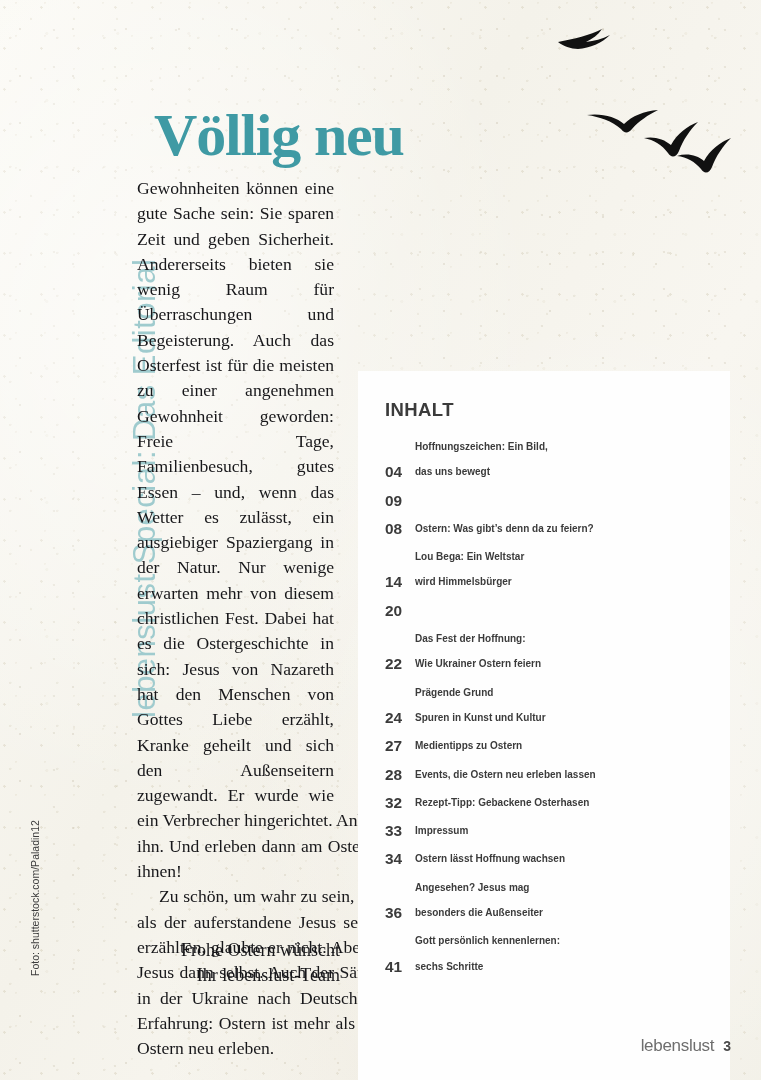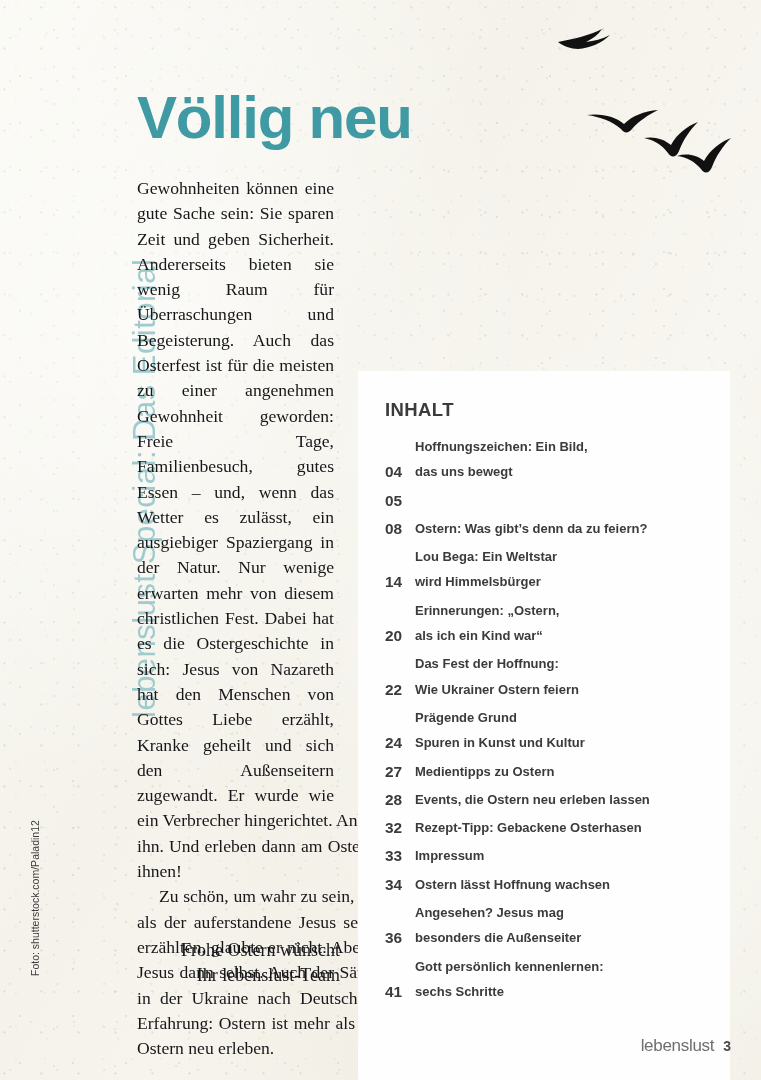--- a/index.html
+++ b/index.html
@@ -71,27 +71,27 @@
     color: #3c3c3c;
     white-space: nowrap;
     text-align: left;
   }
 
   
   .headline {
     position: absolute;
     left: 137px;
     top: 88px;
-    font-family: Liberation Sans, sans-serif;
+    font-family: Liberation Serif, serif;
     font-weight: 700;
     font-size: 60px;
     line-height: 1;
     letter-spacing: -1.2px;
     color: #3f9aa4;
-    margin: 0;
+    margin: 17px;
   }
 
   
   .birds {
     position: absolute;
     left: 540px;
     top: 18px;
     width: 205px;
     height: 165px;
   }
@@ -169,21 +169,21 @@
     font-weight: 700;
     font-size: 15.4px;
     line-height: 25.3px;
     color: #3b3b3b;
     width: 30px;
     flex: 0 0 30px;
   }
   .toc-text {
     font-family: "Liberation Sans", sans-serif;
     font-weight: 700;
-    font-size: 13px;
+    font-size: 10px;
     line-height: 25.3px;
     color: #3b3b3b;
   }
   .toc-text .line2 { display: block; }
 
   
   .footer {
     position: absolute;
     right: 30px;
     bottom: 24px;
@@ -246,33 +246,32 @@
 
   <div class="toc-card">
     <div class="toc-inner">
       <div class="toc-heading">INHALT</div>
       <ul class="toc-list" id="toc-list">
           <li class="toc-item">
             <span class="toc-page">04</span>
             <span class="toc-text"><span>Hoffnungszeichen: Ein Bild,</span><span class="line2">das uns bewegt</span></span>
           </li>
           <li class="toc-item">
-            <span class="toc-page">05</span>
+            <span class="toc-page">09</span>
           </li>
           <li class="toc-item">
             <span class="toc-page">08</span>
             <span class="toc-text"><span>Ostern: Was gibt’s denn da zu feiern?</span></span>
           </li>
           <li class="toc-item">
             <span class="toc-page">14</span>
             <span class="toc-text"><span>Lou Bega: Ein Weltstar</span><span class="line2">wird Himmelsbürger</span></span>
           </li>
           <li class="toc-item">
             <span class="toc-page">20</span>
-            <span class="toc-text"><span>Erinnerungen: „Ostern,</span><span class="line2">als ich ein Kind war“</span></span>
           </li>
           <li class="toc-item">
             <span class="toc-page">22</span>
             <span class="toc-text"><span>Das Fest der Hoffnung:</span><span class="line2">Wie Ukrainer Ostern feiern</span></span>
           </li>
           <li class="toc-item">
             <span class="toc-page">24</span>
             <span class="toc-text"><span>Prägende Grund</span><span class="line2">Spuren in Kunst und Kultur</span></span>
           </li>
           <li class="toc-item">

